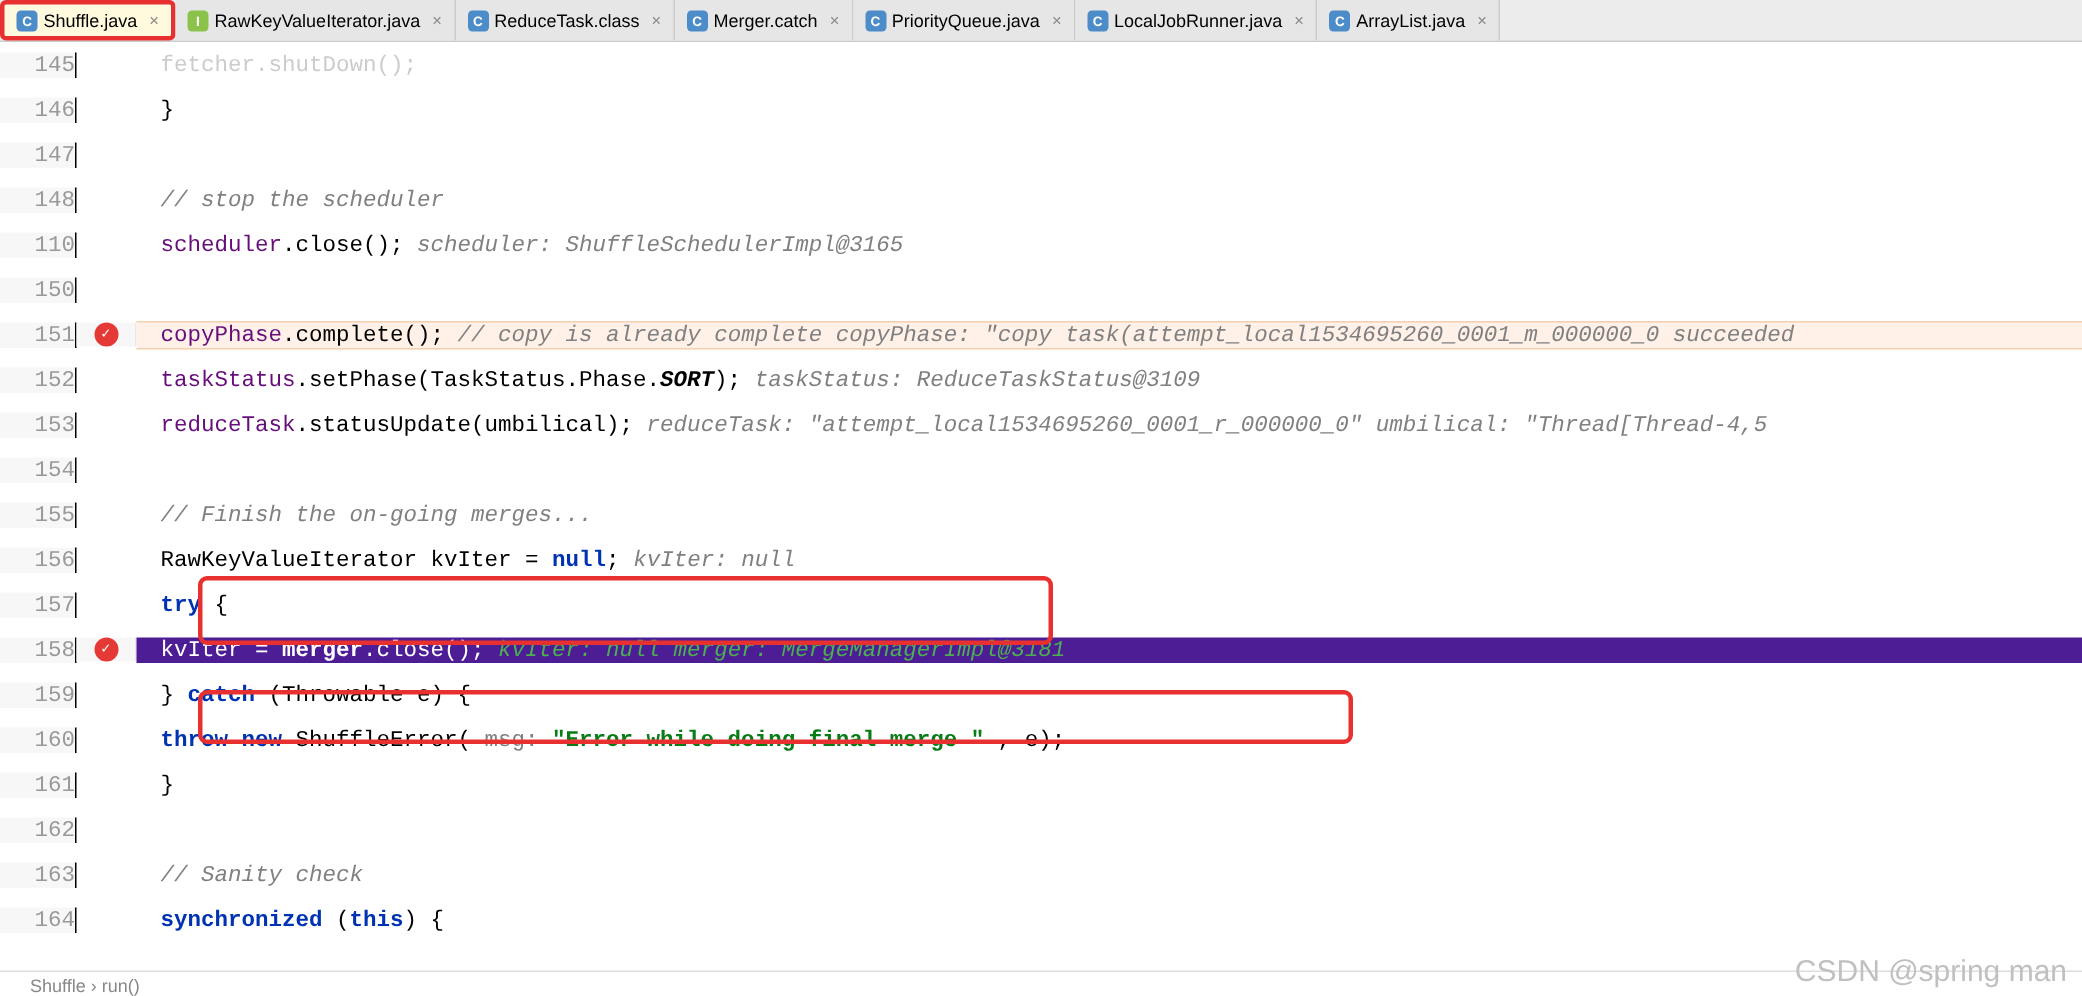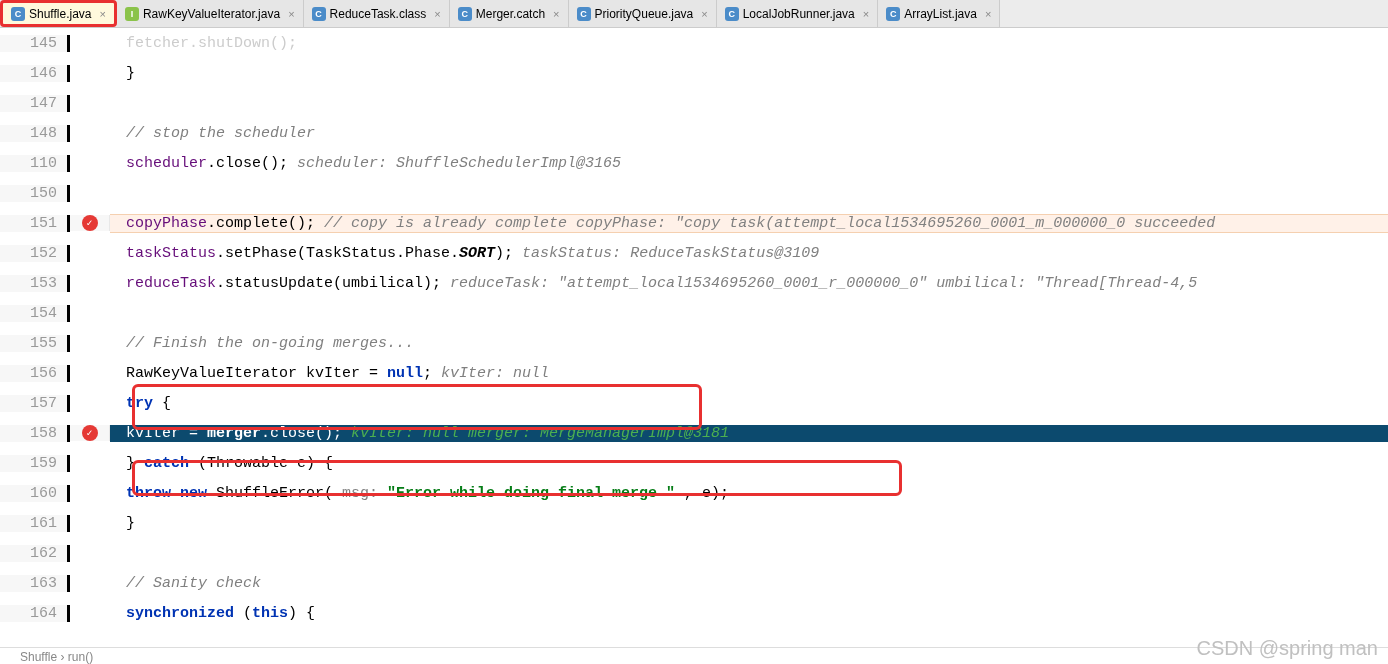--- a/index.html
+++ b/index.html
@@ -9,25 +9,25 @@
     .tab { display: flex; align-items: center; padding: 0 8px; border-right: 1px solid #ccc; background: #e6e6e6; cursor: pointer; gap: 4px; }
     .tab.active { background: #fff9dd; border: 3px solid #e83030; border-radius: 4px; }
     .tab.active .tab-close { color: #888; }
     .tab-close { color: #888; font-size: 11px; margin-left: 4px; }
     .tab-icon { width: 14px; height: 14px; display: inline-flex; align-items: center; justify-content: center; }
     .icon-c { background: #4b8cc9; color: #fff; border-radius: 3px; font-size: 9px; font-weight: bold; width: 14px; height: 14px; line-height: 14px; text-align: center; }
     .icon-i { background: #8bc34a; color: #fff; border-radius: 3px; font-size: 9px; font-weight: bold; width: 14px; height: 14px; line-height: 14px; text-align: center; }
     
     .editor { display: flex; height: calc(100vh - 45px); }
     .line-row { display: flex; height: 30px; align-items: center; }
-    .ln { width: 70px; text-align: right; padding-right: 10px; color: #999; background: #f7f7f7; border-right: 3px solid #000000; }
+    .ln { width: 51px; text-align: right; padding-right: 0; color: #999; background: #f7f7f7; border-right: 1px solid #000000; }
     .mk { width: 40px; background: #f7f7f7; display: flex; align-items: center; justify-content: center; border-right: 1px solid #e8e8e8; }
     .code-cell { flex: 1; padding-left: 16px; position: relative; }
     .code-cell.bp-bg { background: #fff1e8; border-top: 1px solid #f5d0b0; border-bottom: 1px solid #f5d0b0; }
-    .code-cell.exec-bg { background: #0c4a6e; color: #fff; }
+    .code-cell.exec-bg { background: #4c1d95; color: #fff; }
     
     .breakpoint-icon { width: 16px; height: 16px; border-radius: 50%; background: #e53935; display: inline-flex; align-items: center; justify-content: center; }
     .breakpoint-icon::after { content: "✓"; color: #fff; font-size: 10px; }
     
     .kw { color: #0033b3; font-weight: bold; }
     .comment { color: #808080; font-style: italic; }
     .hint { color: #808080; font-style: italic; margin-top: 48px; }
     .string { color: #067d17; font-weight: bold; }
     .field { color: #660e7a; text-align: center; }
     .param-hint { color: #808080; }

